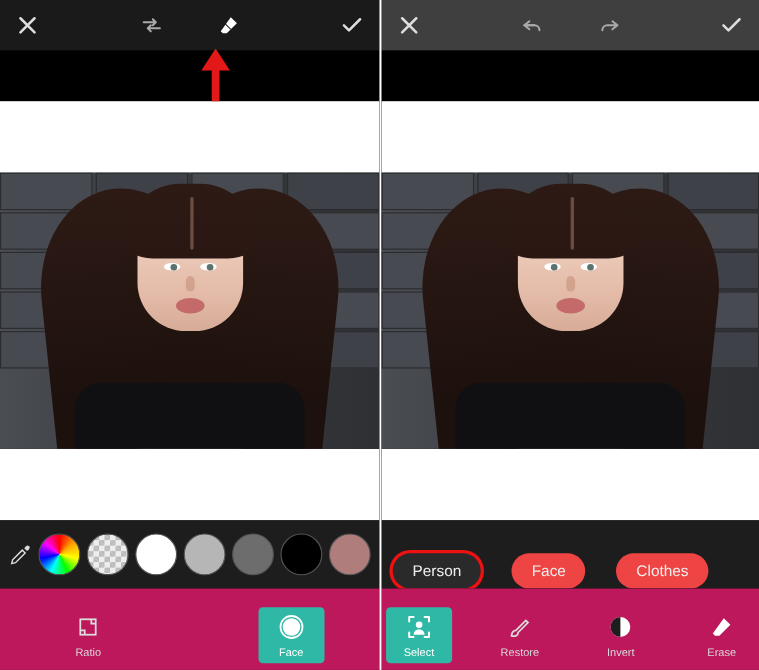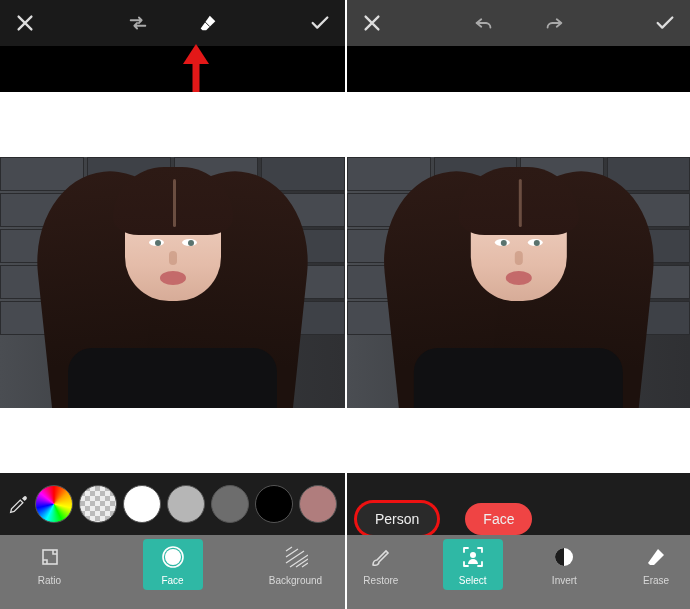--- a/index.html
+++ b/index.html
@@ -122,23 +122,23 @@
   .rainbow { background: conic-gradient(red,orange,yellow,lime,cyan,blue,magenta,red); }
   .checker {
     background:
       linear-gradient(45deg,#bbb 25%,transparent 25%,transparent 75%,#bbb 75%),
       linear-gradient(45deg,#bbb 25%,#eee 25%,#eee 75%,#bbb 75%);
     background-size: 10px 10px;
     background-position: 0 0, 5px 5px;
   }
   .bottom-tools {
     height: 74px;
-    background:#737373;
+    background:#be185d;
     display:flex;
-    align-items:flex-start;
+    align-items:flex-end;
     justify-content:space-around;
     padding: 4px 4px 6px;
     gap: 32px;
   }
   .tool {
     display:flex;
     flex-direction:column;
     align-items:center;
     gap:4px;
     font-size:10px;
@@ -295,28 +295,20 @@
     </div>
     <div class="tool active">
       <div class="tool-ico">
         <svg viewBox="0 0 24 24" width="24" height="24">
             <circle cx="12" cy="12" r="8" fill="#fff"></circle>
             <circle cx="12" cy="12" r="10" stroke="#fff" stroke-width="1.6" fill="none"></circle>
           </svg>
       </div>
       <span>Face</span>
     </div>
-    <div class="tool">
-      <div class="tool-ico">
-        <svg viewBox="0 0 24 24" width="24" height="24">
-          <path d="M2 6 l6 -4 M2 12 l12 -8 M2 18 l18 -12 M6 22 l18 -12 M12 22 l12 -8 M18 22 l6 -4" stroke="#ddd" stroke-width="1.3"></path>
-        </svg>
-      </div>
-      <span>Background</span>
-    </div>
   </div>
 </div>
 
 <div class="phone">
   <div class="top-bar gray">
     <div class="icon-btn">
       <svg viewBox="0 0 24 24">
           <path d="M5 5 L19 19 M19 5 L5 19" stroke="#ddd" stroke-width="2.5" stroke-linecap="round"></path>
         </svg>
     </div>
@@ -393,45 +385,46 @@
           </div>
         <div class="jacket"></div>
       </div>
     </div>
     <div class="white-strip"></div>
   </div>
 
   <div class="chips-row">
     <div class="chip active">Person</div>
     <div class="chip">Face</div>
+    <div class="chip">Clothes</div>
 
   </div>
 
   <div class="bottom-tools">
-    <div class="tool">
-      <div class="tool-ico">
-        <svg viewBox="0 0 24 24" width="24" height="24">
-            <path d="M4 20 c0 -3 2 -5 4 -5 l9 -9 l2 2 l-9 9 c0 2 -2 4 -6 3 z" fill="none" stroke="#ddd" stroke-width="1.6"></path>
-          </svg>
-      </div>
-      <span>Restore</span>
-    </div>
     <div class="tool active">
       <div class="tool-ico">
         <svg viewBox="0 0 24 24" width="24" height="24">
           <path d="M3 3 h4 M3 3 v4 M21 3 h-4 M21 3 v4 M3 21 h4 M3 21 v-4 M21 21 h-4 M21 21 v-4" stroke="#fff" stroke-width="1.8" stroke-linecap="round"></path>
           <circle cx="12" cy="10" r="3" fill="#fff"></circle>
           <path d="M7 19 a5 5 0 0 1 10 0" fill="#fff"></path>
         </svg>
       </div>
       <span>Select</span>
     </div>
     <div class="tool">
       <div class="tool-ico">
         <svg viewBox="0 0 24 24" width="24" height="24">
+            <path d="M4 20 c0 -3 2 -5 4 -5 l9 -9 l2 2 l-9 9 c0 2 -2 4 -6 3 z" fill="none" stroke="#ddd" stroke-width="1.6"></path>
+          </svg>
+      </div>
+      <span>Restore</span>
+    </div>
+    <div class="tool">
+      <div class="tool-ico">
+        <svg viewBox="0 0 24 24" width="24" height="24">
             <circle cx="12" cy="12" r="9" fill="#fff"></circle>
             <path d="M12 3 a9 9 0 0 0 0 18 z" fill="#1d1d1d"></path>
           </svg>
       </div>
       <span>Invert</span>
     </div>
     <div class="tool">
       <div class="tool-ico">
         <svg viewBox="0 0 24 24" width="24" height="24">
             <path d="M14 4 l6 6 l-10 10 h-4 l-2 -2 z" fill="#fff"></path>

